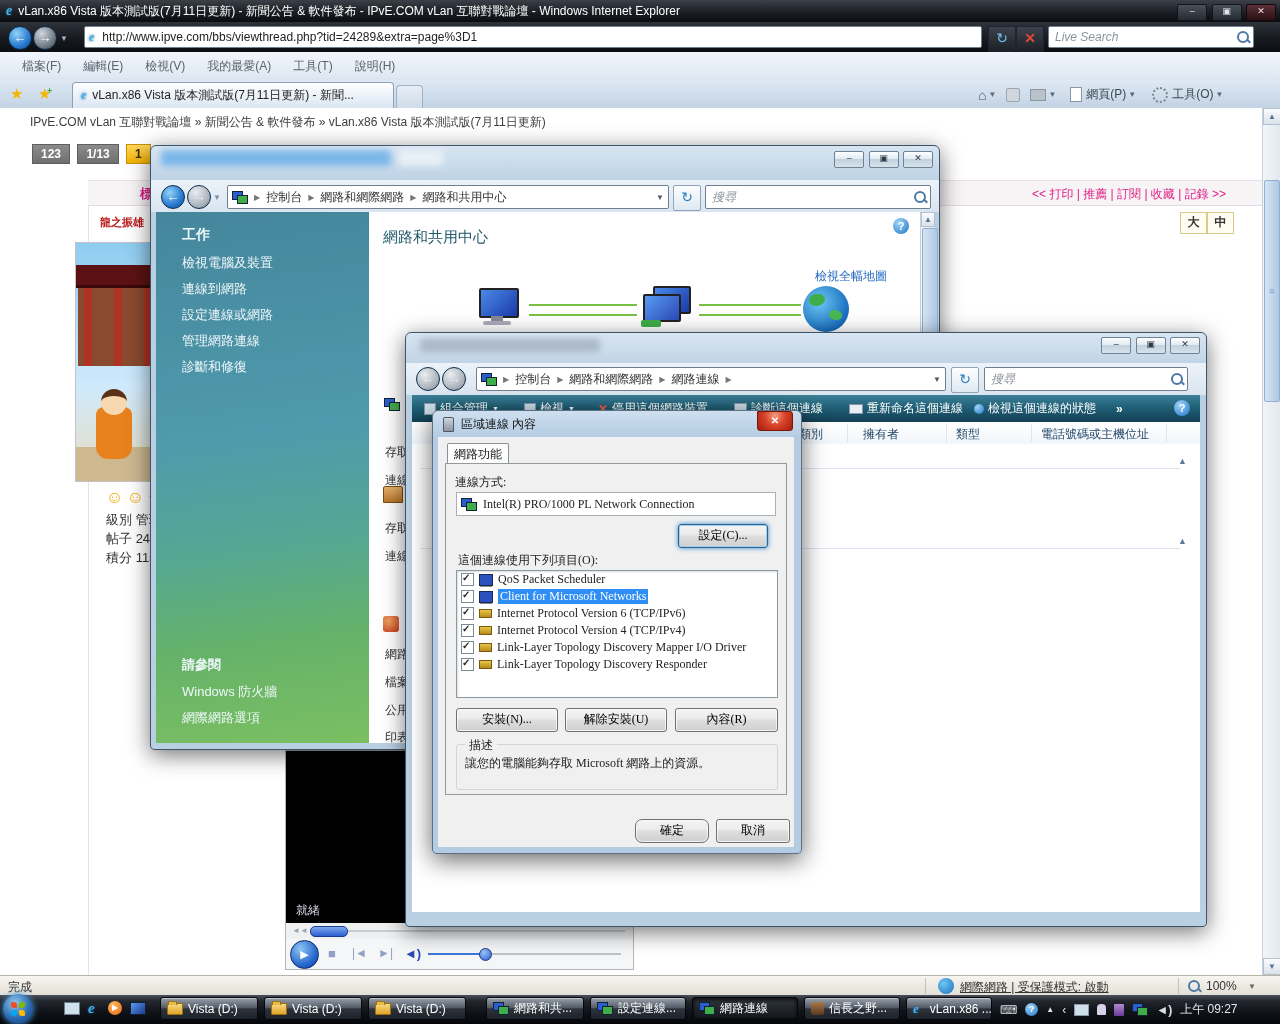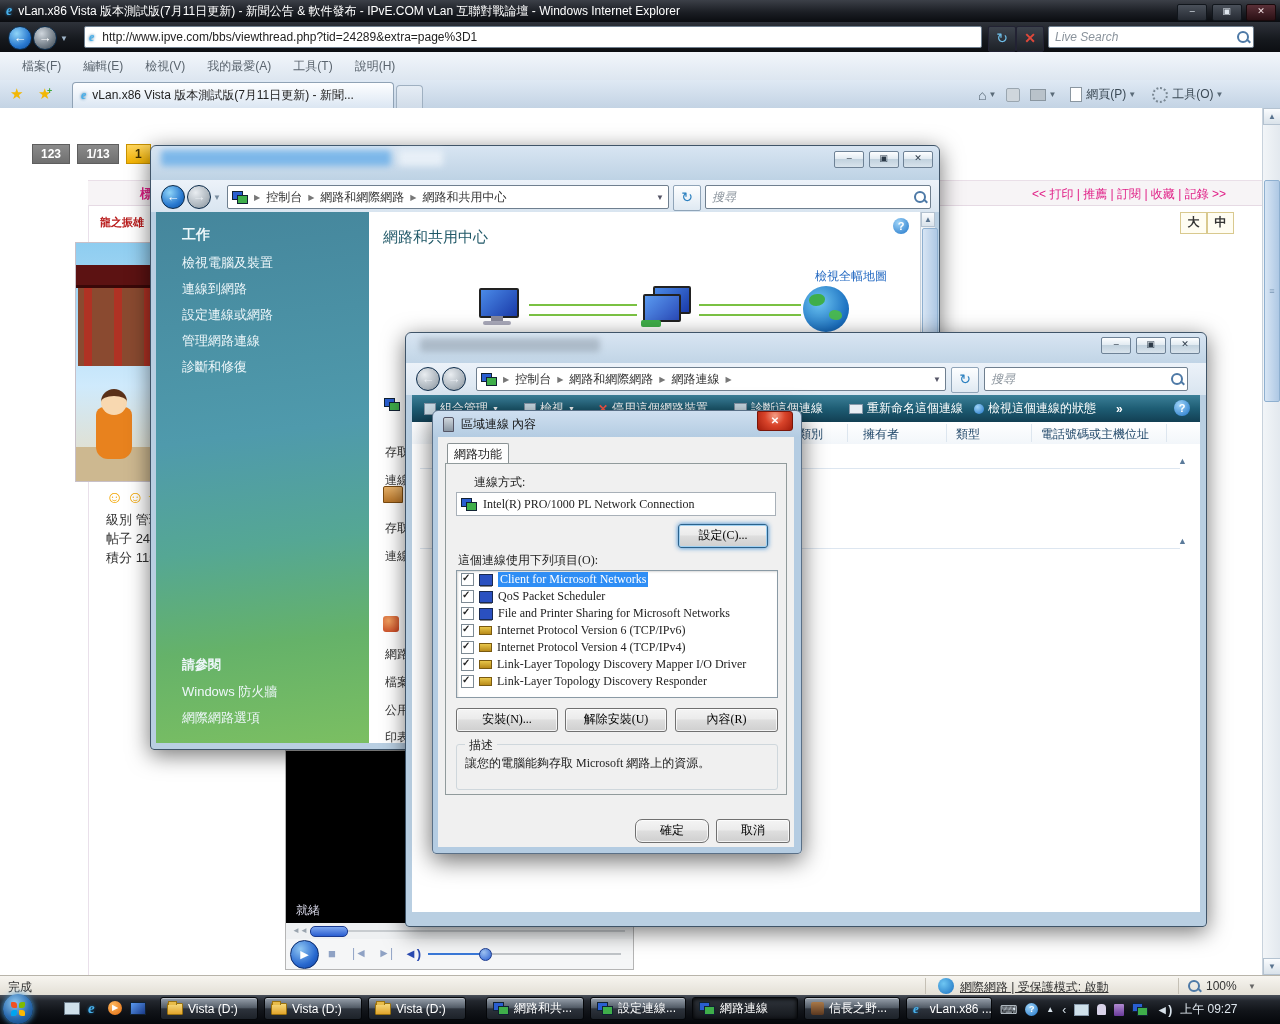--- a/index.html
+++ b/index.html
@@ -143,20 +143,21 @@
       <span style="width:10px;height:13px;background:#fff;border:1px solid #8a96a0;margin:0 4px 0 8px;"></span>
       <span style="color:#3c4a56;">網頁(P)</span>
         <span class="dd">▼</span>
       <span style="width:12px;height:12px;border:2px dotted #7a8894;border-radius:50%;margin:0 4px 0 10px;"></span>
       <span style="color:#3c4a56;">工具(O)</span>
         <span class="dd">▼</span>
     </span>
   </div>
 
   <div class="abs" style="left:0;top:108px;width:1262px;height:867px;background:#fff;">
+    <div class="abs" style="left:30px;top:6px;color:#404040;">IPvE.COM vLan 互聯對戰論壇 » 新聞公告 &amp; 軟件發布 » vLan.x86 Vista 版本測試版(7月11日更新)</div>
     <div class="abs" style="left:32px;top:36px;">
       <span class="pgbox">123</span>
       <span class="pgbox">1/13</span>
       <span class="pgbox cur">1</span>
     </div>
     <div class="abs" style="left:88px;top:72px;width:1174px;height:24px;background:#f7f4f6;border-top:1px solid #eadfe8;border-bottom:1px solid #e6dae4;">
       <span class="pink" style="position:absolute;left:52px;top:4px;font-weight:bold;font-size:13px;">標題: vLan.x86 V</span>
       <span style="position:absolute;right:36px;top:5px;" class="pink">
         <span>&lt;&lt;</span>
         <span>打印</span> |
@@ -396,45 +397,40 @@
 
   <div class="dlg" style="z-index:4;">
     <div class="abs" style="left:0;top:0;width:100%;height:26px;">
       <span class="abs" style="left:10px;top:6px;width:9px;height:13px;background:linear-gradient(#cfd6dd,#8a96a2);border:1px solid #556;border-radius:2px 2px 0 0;"></span>
       <span class="abs" style="left:28px;top:5px;font-size:12px;color:#111;">區域連線 內容</span>
       <span class="closebtn">✕</span>
     </div>
     <div class="inner">
       <span class="tabbtn">網路功能</span>
       <div class="tabpage">
-        <span class="abs" style="left:28px;top:10px;">連線方式:</span>
+        <span class="abs" style="left:9px;top:10px;">連線方式:</span>
         <div class="abs" style="left:10px;top:28px;width:320px;height:24px;background:#fff;border:1px solid #a8b0b8;display:flex;align-items:center;gap:6px;padding-left:4px;box-sizing:border-box;">
           <span class="netico">
               <i></i>
               <i class="b"></i>
             </span>
           <span style="white-space:nowrap;">Intel(R) PRO/1000 PL Network Connection</span>
         </div>
         <span class="vbtn focus" style="left:232px;top:60px;width:88px;">設定(C)...</span>
         <span class="abs" style="left:12px;top:88px;">這個連線使用下列項目(O):</span>
         <div class="lst">
           <div class="lrow">
             <span class="cb"></span>
               <span class="ico-pc"></span>
-              <span class="sel">Client for Microsoft Networks</span>
-          </div>
-          <div class="lrow">
-            <span class="cb"></span>
-              <span class="ico-pc"></span>
               <span>QoS Packet Scheduler</span>
           </div>
           <div class="lrow">
             <span class="cb"></span>
               <span class="ico-pc"></span>
-              <span>File and Printer Sharing for Microsoft Networks</span>
+              <span class="sel">Client for Microsoft Networks</span>
           </div>
           <div class="lrow">
             <span class="cb"></span>
               <span class="ico-proto"></span>
               <span>Internet Protocol Version 6 (TCP/IPv6)</span>
           </div>
           <div class="lrow">
             <span class="cb"></span>
               <span class="ico-proto"></span>
               <span>Internet Protocol Version 4 (TCP/IPv4)</span>

